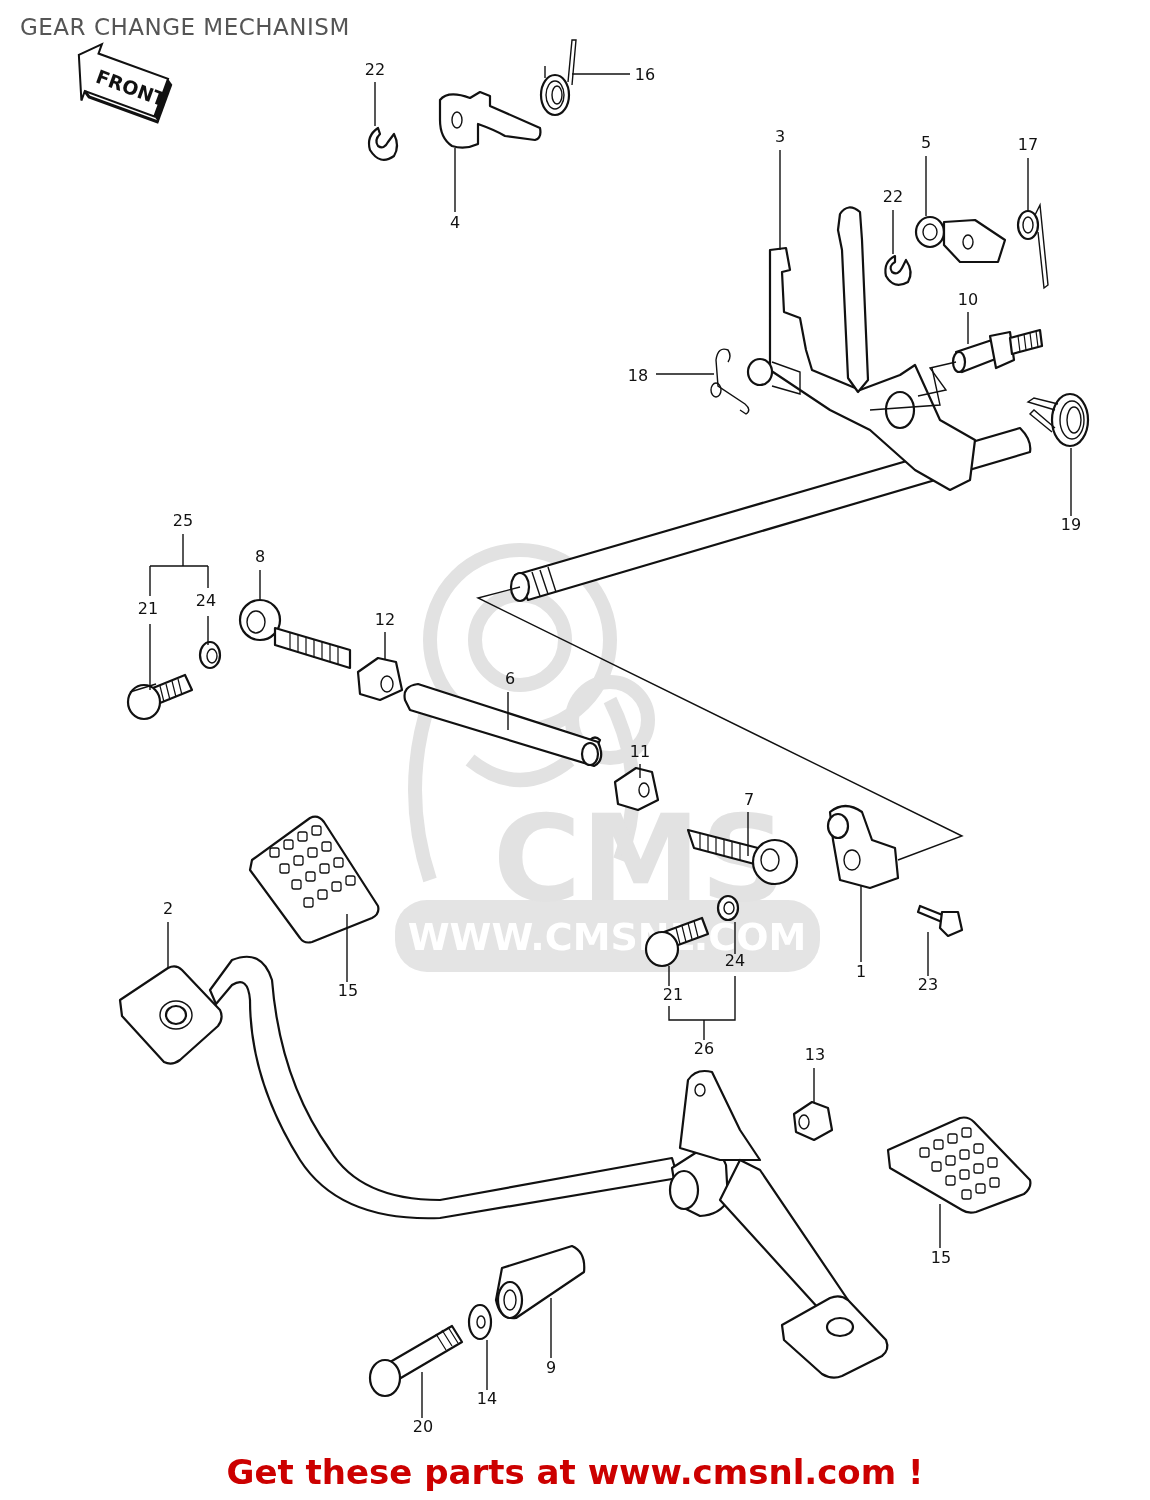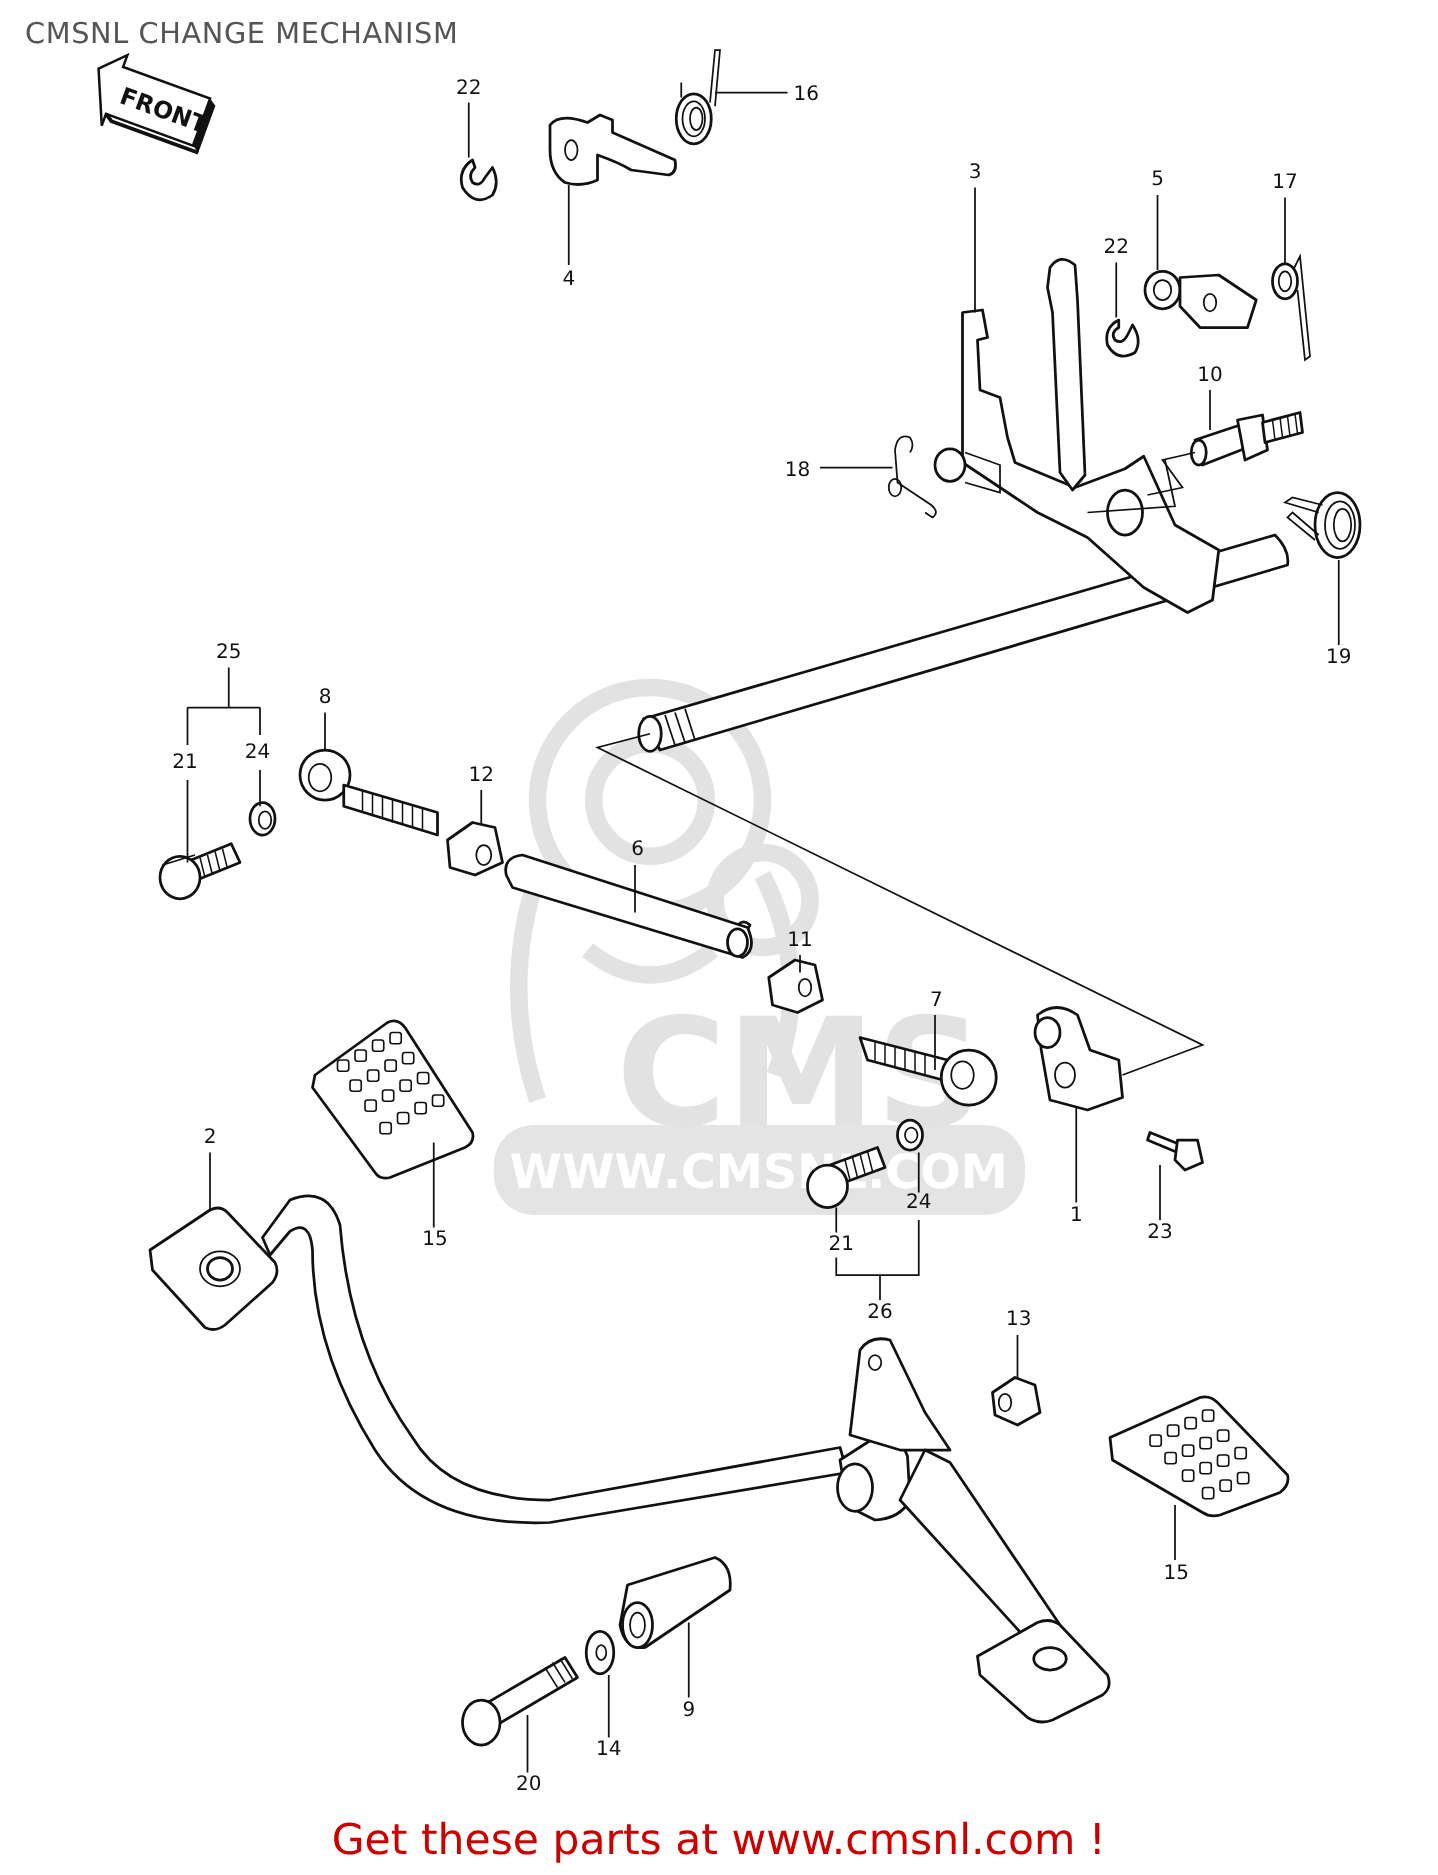--- a/index.html
+++ b/index.html
@@ -3,35 +3,35 @@
   <meta charset="utf-8">
   <style>
     html, body { margin: 0; padding: 0; background: #ffffff; }
     body { width: 1150px; height: 1500px; position: relative; overflow: hidden;
            font-family: "DejaVu Sans", "Liberation Sans", sans-serif; }
     .page-title { position: absolute; left: 20px; top: 14px; font-size: 23px; color: #555555;
                   letter-spacing: 0.5px; font-family: "DejaVu Sans", sans-serif; z-index: 3; }
     .diagram { position: absolute; left: 0; top: 0; width: 1150px; height: 1500px; z-index: 1; }
     .footer-link { position: absolute; left: 0; width: 1150px; top: 1452px; text-align: center;
                    font-size: 34px; color: #cc0000; font-family: "DejaVu Sans", sans-serif;
-                   text-decoration: none; z-index: 3; cursor: pointer; }
+                   text-decoration: none; z-index: 3; cursor: pointer; font-weight: bold; }
     .part-label { font-family: "DejaVu Sans", sans-serif; font-size: 16px; fill: #111111; }
     .leader { stroke: #111; stroke-width: 1.4; fill: none; }
     .part { fill: #ffffff; stroke: #111; stroke-width: 2.2; stroke-linejoin: round; }
     .thin { fill: none; stroke: #111; stroke-width: 1.4; }
     .thread { fill: none; stroke: #111; stroke-width: 1.2; }
     .wm { fill: #e4e4e4; stroke: none; }
     .wm-stroke { fill: none; stroke: #e2e2e2; stroke-width: 14; }
     .wm-text { font-family: "DejaVu Sans", sans-serif; font-weight: bold; fill: #ffffff; }
     .front-text { font-family: "DejaVu Sans", sans-serif; font-weight: bold; font-size: 19px; fill: #111; }
   </style>
 </head>
 <body>
 
-<div class="page-title">CMSNL CHANGE MECHANISM</div>
+<div class="page-title">GEAR CHANGE MECHANISM</div>
 
 <svg class="diagram" viewBox="0 0 1150 1500" xmlns="http://www.w3.org/2000/svg">
 
   <g>
     <circle class="wm-stroke" cx="520" cy="640" r="90"></circle>
     <circle class="wm-stroke" cx="520" cy="640" r="45"></circle>
     <path class="wm-stroke" d="M430 700 Q400 790 430 880"></path>
     <path class="wm-stroke" d="M610 700 Q650 780 620 860"></path>
     <path class="wm-stroke" d="M470 760 Q520 800 570 760"></path>
     <circle class="wm-stroke" cx="610" cy="720" r="38"></circle>

